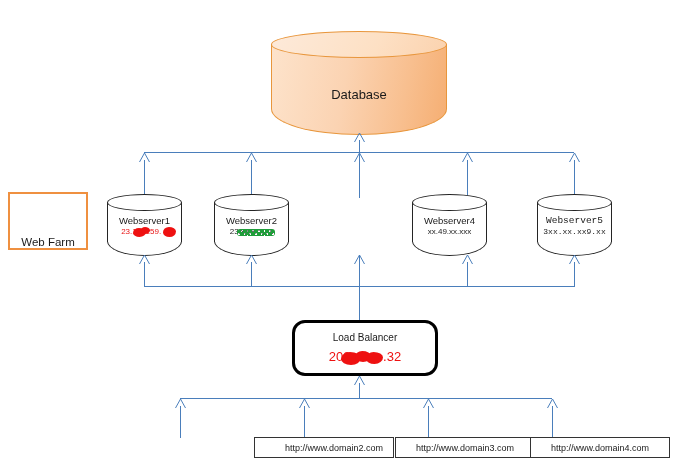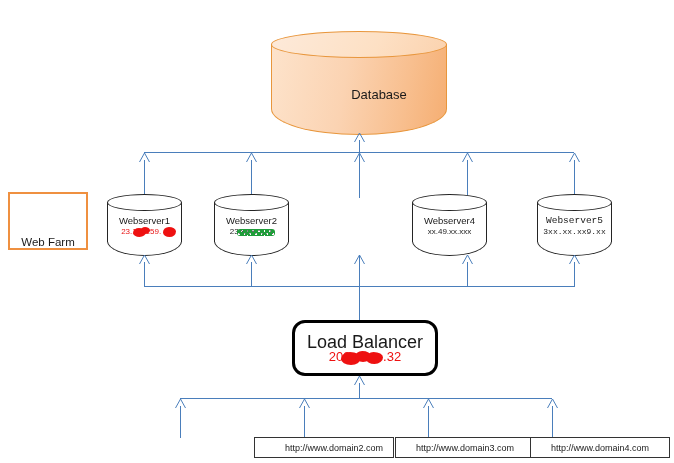--- a/index.html
+++ b/index.html
@@ -51,21 +51,20 @@
     background: linear-gradient(120deg, #fdeada 0%, #fde0c4 60%, #fbd2ae 100%);
   }
   .db-label {
     position: absolute;
     left: 0;
     top: 56px;
     width: 176px;
     text-align: center;
     font-size: 13px;
     color: #1a1a1a;
-    padding-left: 20px;
   }
 
   
   .ws {
     position: absolute;
     width: 98px;
     height: 62px;
     top: 194px;
   }
   .ws-body {
@@ -165,21 +164,21 @@
     border: 3px solid #000000;
     border-radius: 13px;
     background: #ffffff;
   }
   .lb-title {
     position: absolute;
     left: 0;
     top: 9px;
     width: 140px;
     text-align: center;
-    font-size: 18px;
+    font-size: 10px;
     color: #1a1a1a;
   }
   .lb-ip {
     position: absolute;
     left: 0;
     top: 26px;
     width: 140px;
     text-align: center;
     font-size: 13px;
     color: #ee1111;

